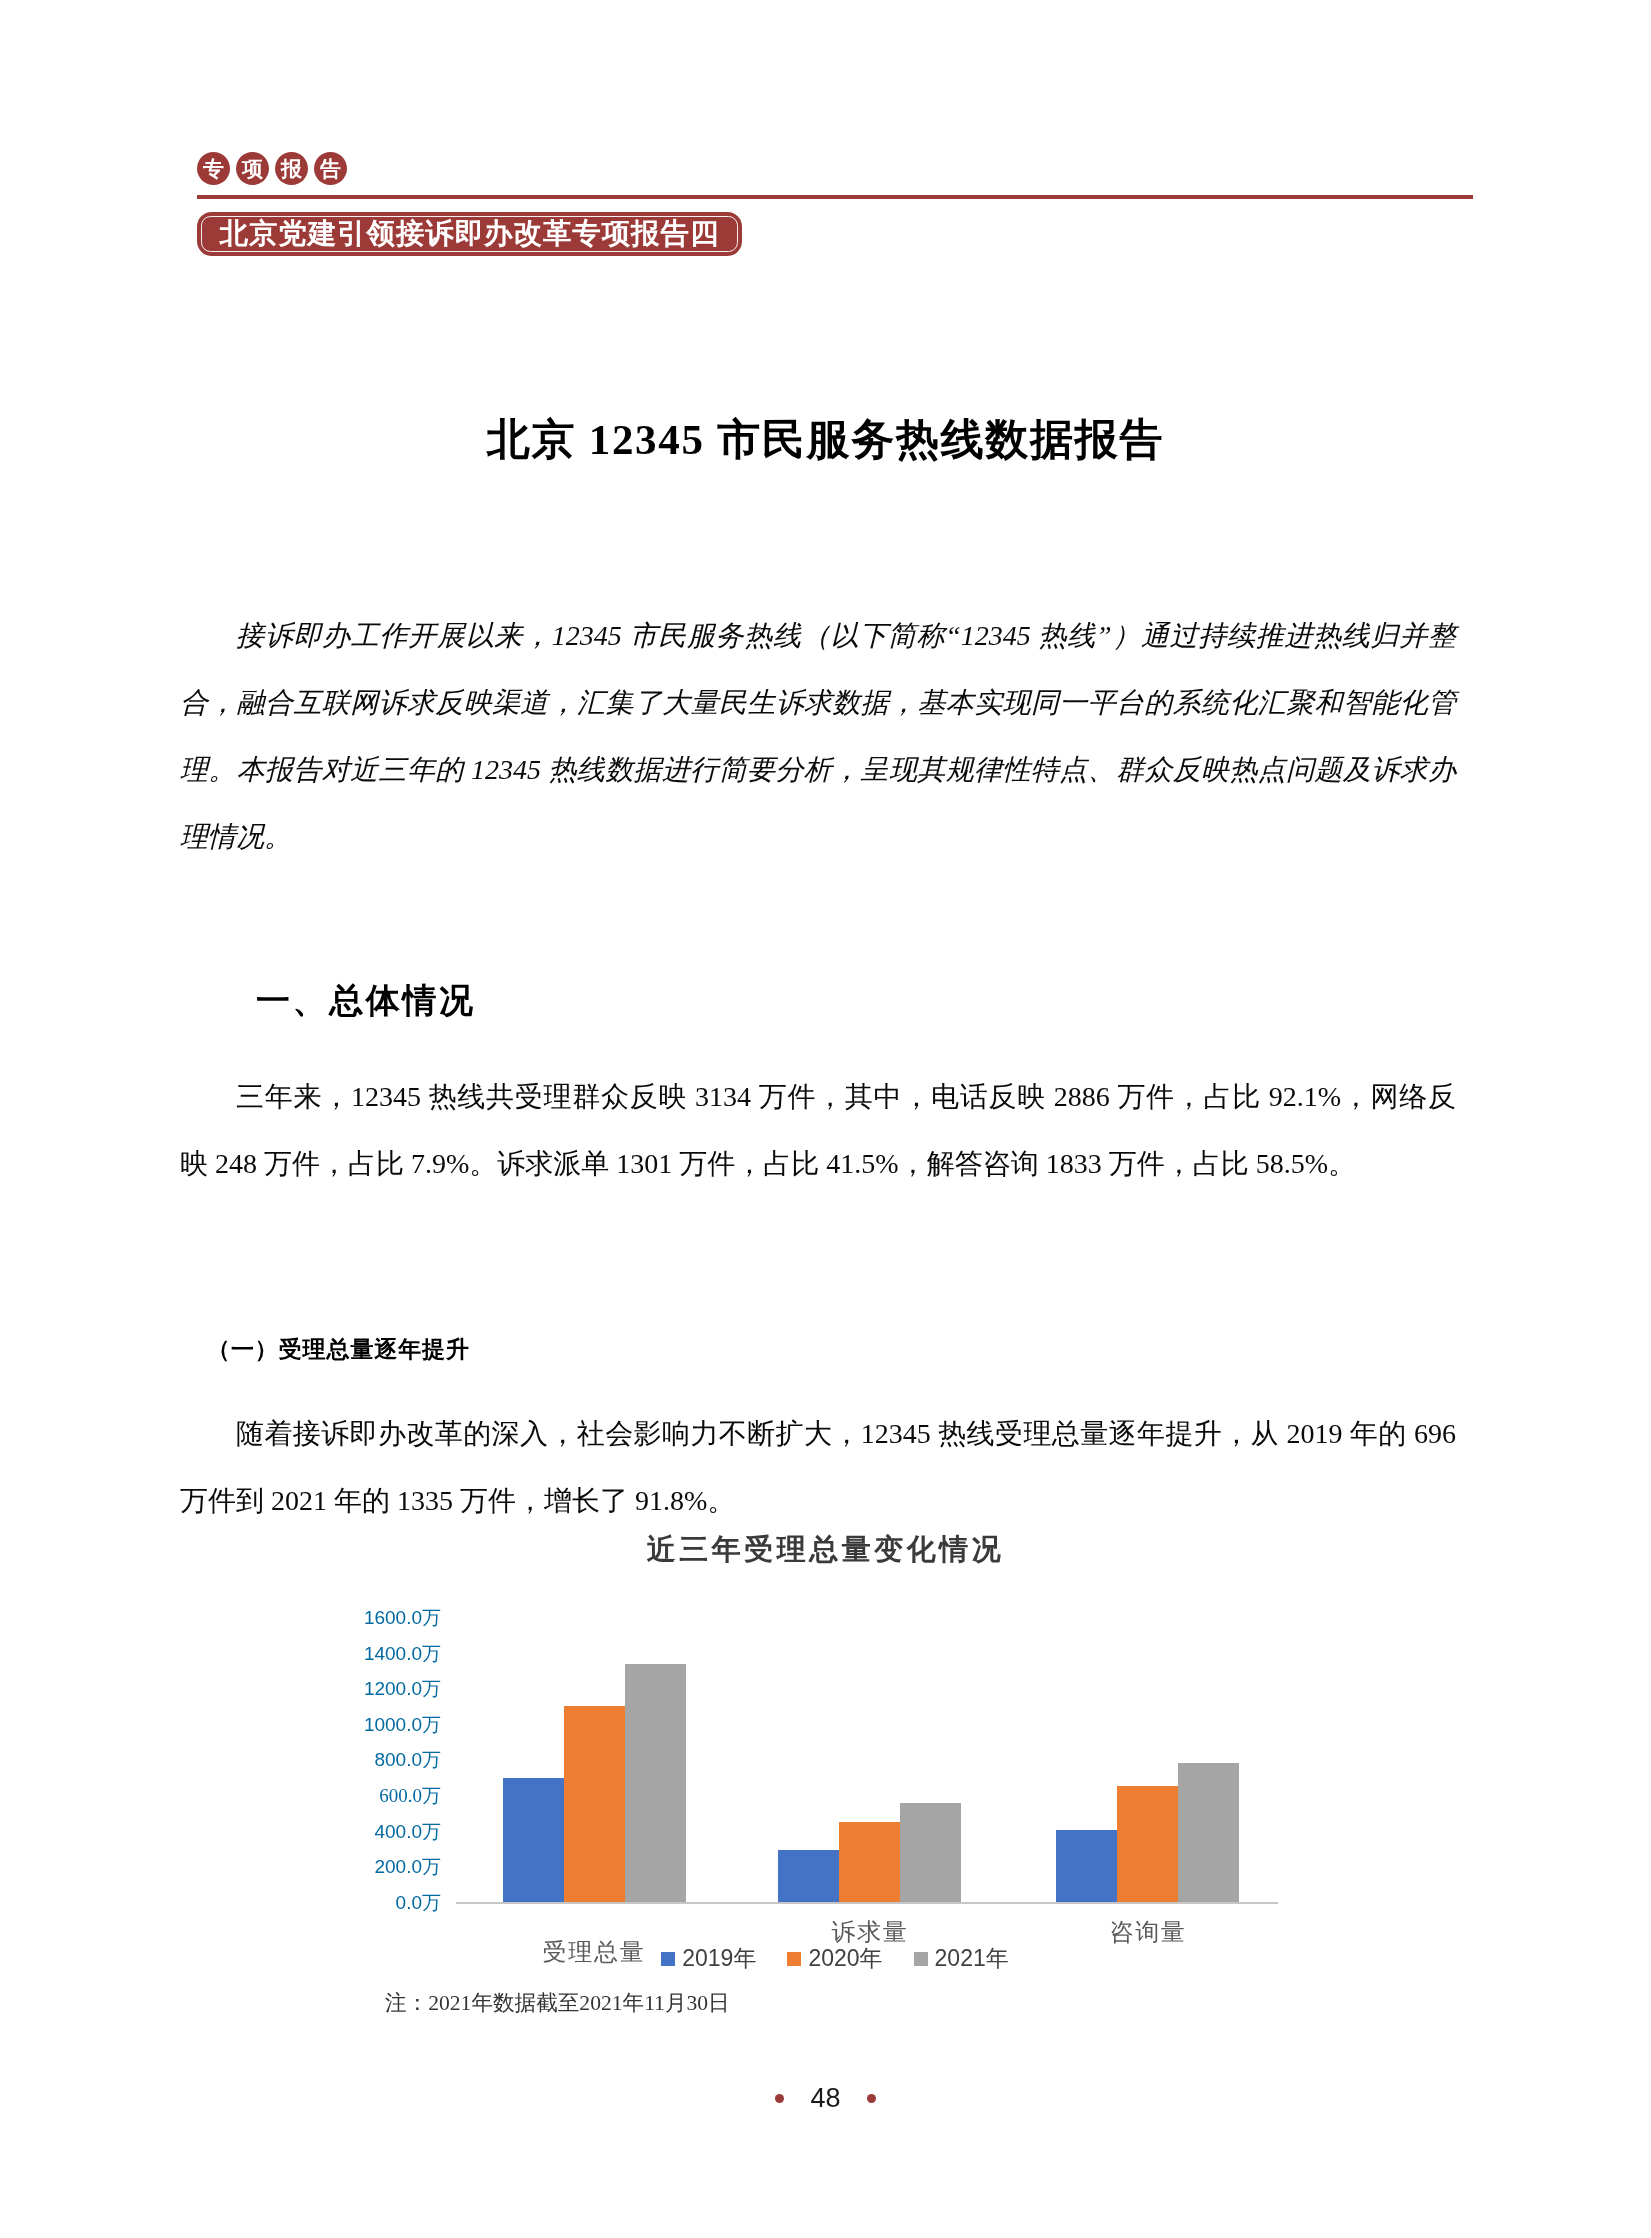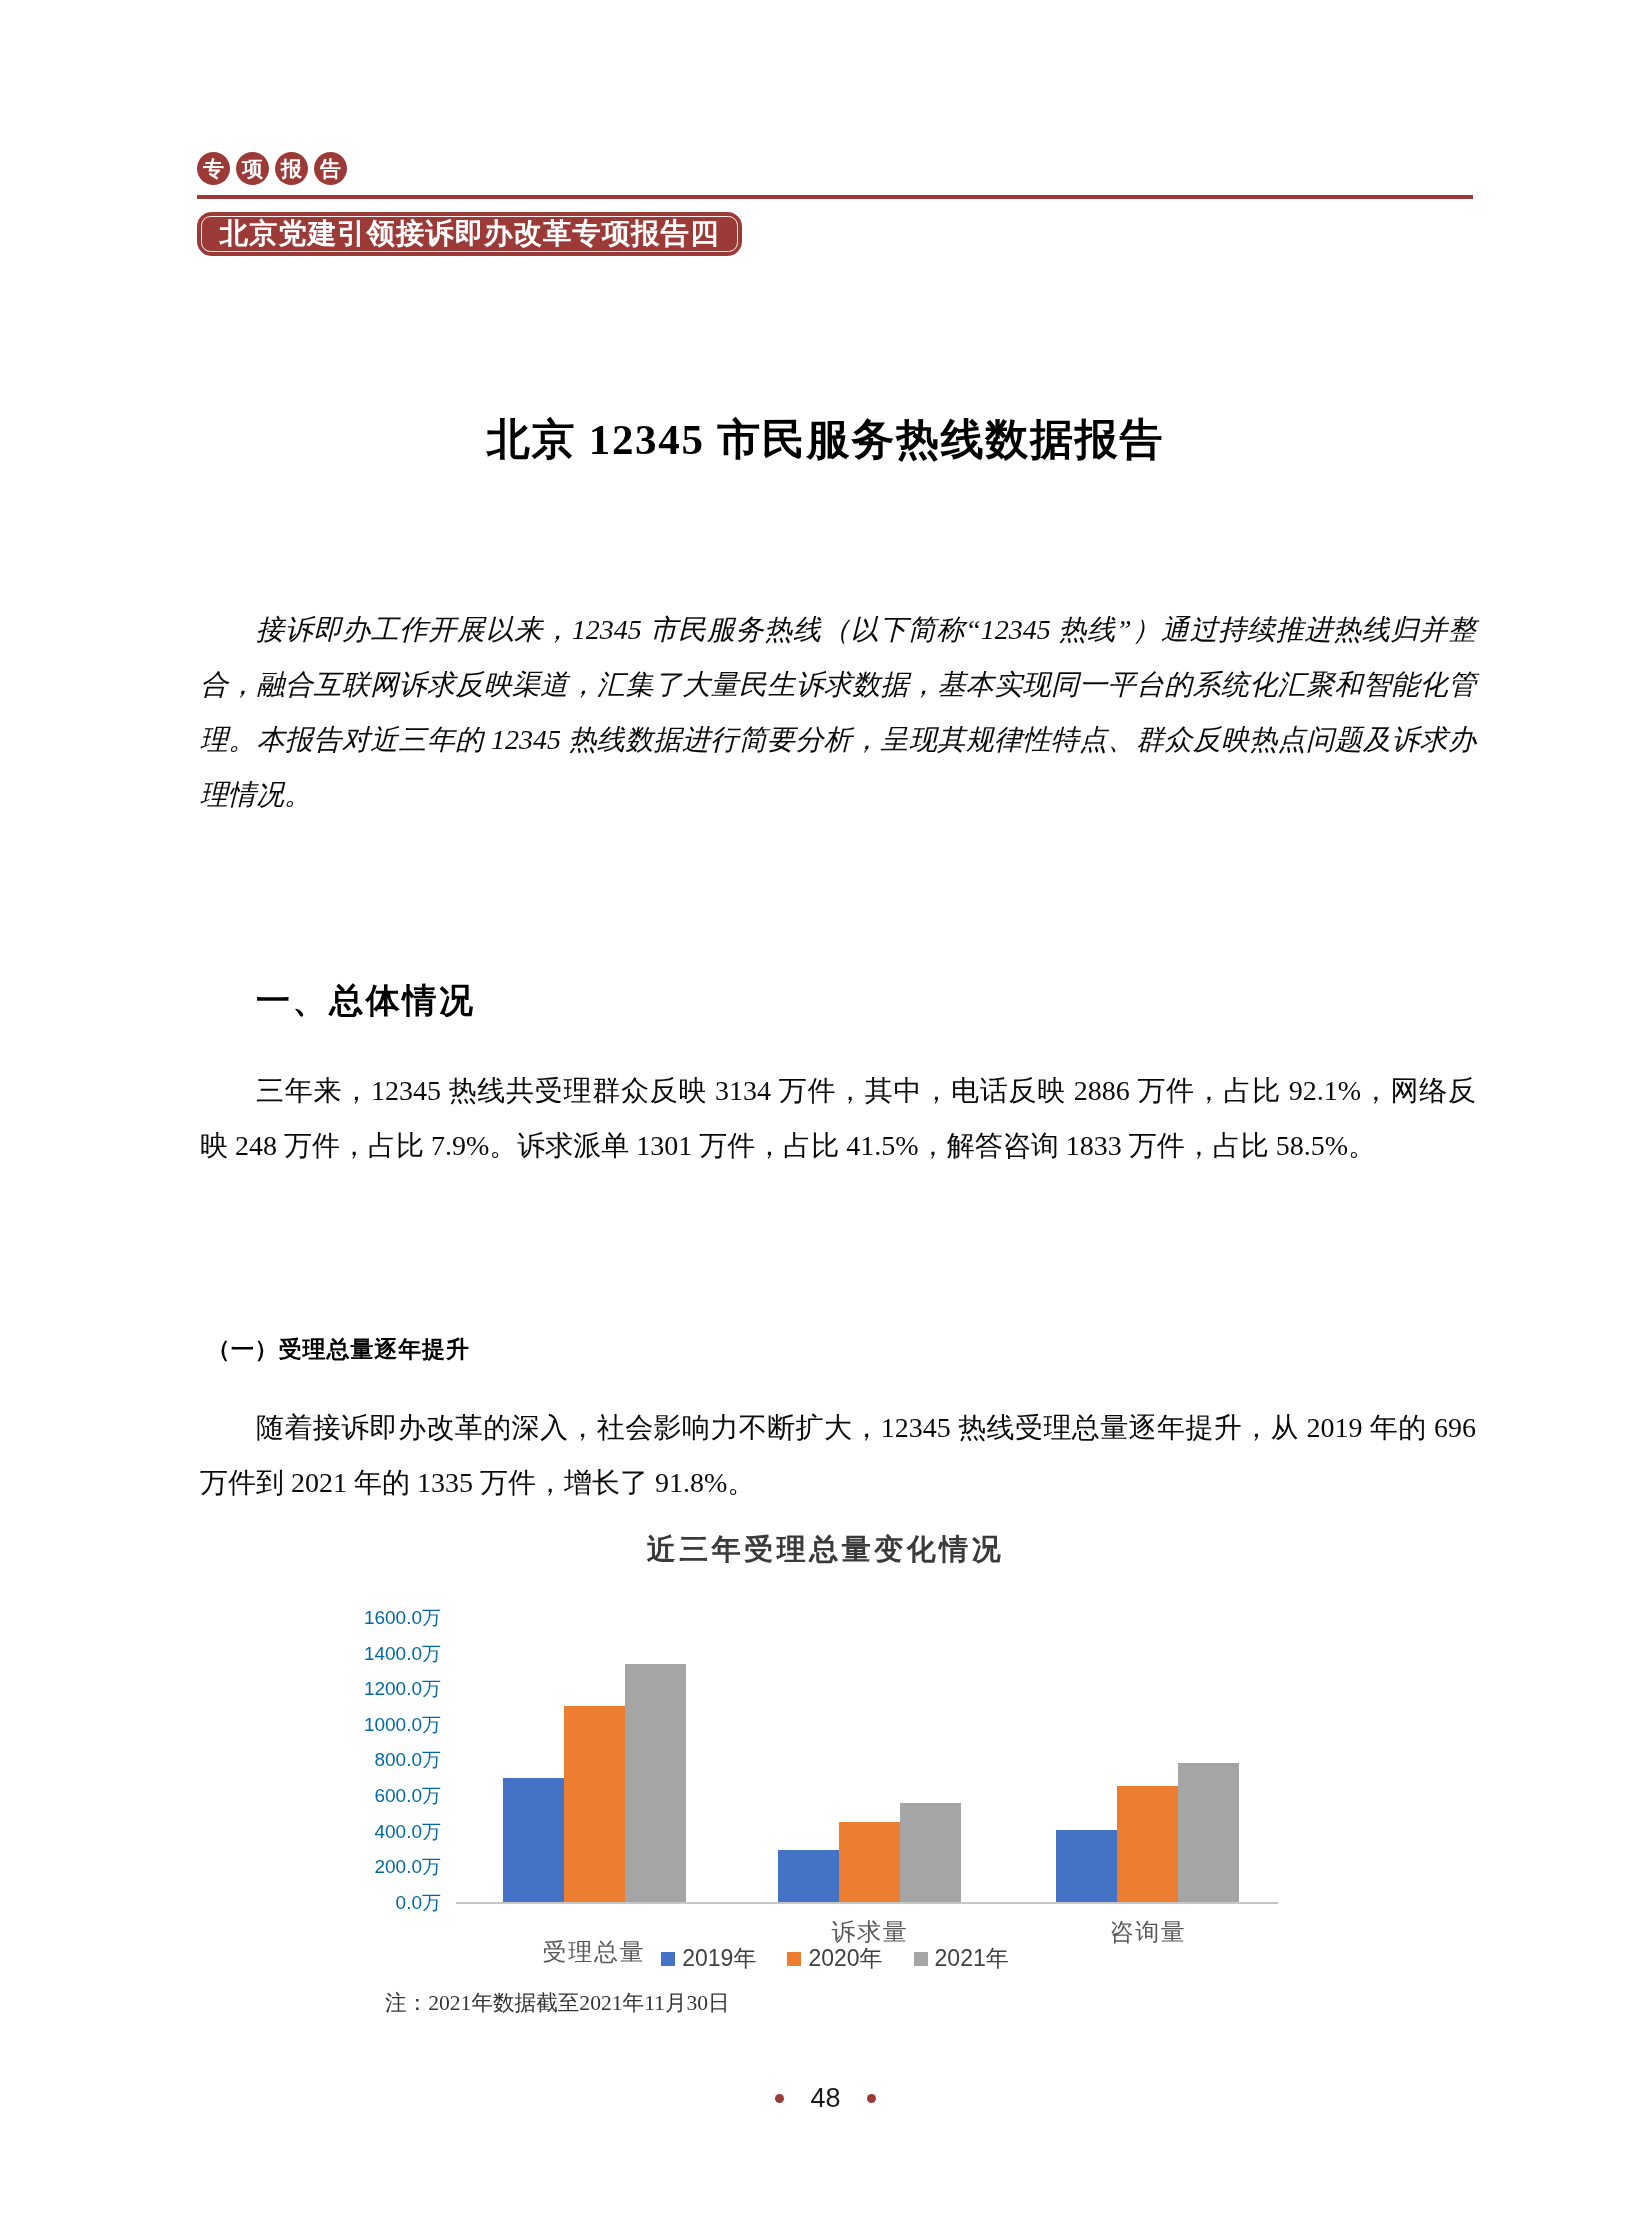--- a/index.html
+++ b/index.html
@@ -37,22 +37,22 @@
     color:#fff;font-family:"Liberation Sans", sans-serif;
     font-size:28.5px;font-weight:bold;letter-spacing:0.9px;white-space:nowrap;
   }
   
   .doc-title{
     position:absolute;left:0;top:382px;width:100%;
     text-align:center;font-size:43px;font-weight:bold;
     letter-spacing:1.7px;font-family:"Liberation Serif", serif;color:#000;
   }
   .para{
-    position:absolute;left:200px;width:1276px;
-    font-size:28px;line-height:55px;
+    position:absolute;left:180px;width:1276px;
+    font-size:28px;line-height:67px;
     text-align:justify;text-indent:2em;color:#0a0a0a;
   }
   .para.kai{font-style:italic;top:574px;}
   .para.song1{top:1035px;}
   .para.song2{top:1372px;}
   .h-level1{
     position:absolute;left:256px;top:950px;
     font-family:"Liberation Sans", sans-serif;
     font-size:34px;font-weight:bold;color:#000;letter-spacing:2.6px;
   }
@@ -133,21 +133,21 @@
   <h3 class="h-level2">（一）受理总量逐年提升</h3>
 
   <p class="para song2">随着接诉即办改革的深入，社会影响力不断扩大，12345 热线受理总量逐年提升，从 2019 年的 696 万件到 2021 年的 1335 万件，增长了 91.8%。</p>
 
   <figure class="chart-layer">
     <div class="chart-title">近三年受理总量变化情况</div>
     <div class="plot" id="plot">
         <div class="ytick" style="left: -136px; top: 273px;">0.0万</div>
         <div class="ytick" style="left: -136px; top: 237px;">200.0万</div>
         <div class="ytick" style="left: -136px; top: 202px;">400.0万</div>
-        <div class="ytick" style="left: -136px; top: 166px;">600.0万</div>
+        <div class="ytick" style="left: -136px; top: 166px; font-family: Liberation Serif, serif;">600.0万</div>
         <div class="ytick" style="left: -136px; top: 130px;">800.0万</div>
         <div class="ytick" style="left: -136px; top: 95px;">1000.0万</div>
         <div class="ytick" style="left: -136px; top: 59px;">1200.0万</div>
         <div class="ytick" style="left: -136px; top: 23.5px;">1400.0万</div>
         <div class="ytick" style="left: -136px; top: -12px;">1600.0万</div>
         <div class="axis-line" style="background: rgb(198, 198, 198);"></div>
         <div class="bar-group" style="left: 47px;">
           <div class="bar" style="height: 124px; background: rgb(68, 114, 196);"></div>
           <div class="bar" style="height: 196px; background: rgb(237, 125, 49);"></div>
           <div class="bar" style="height: 238px; background: rgb(165, 165, 165);"></div>

